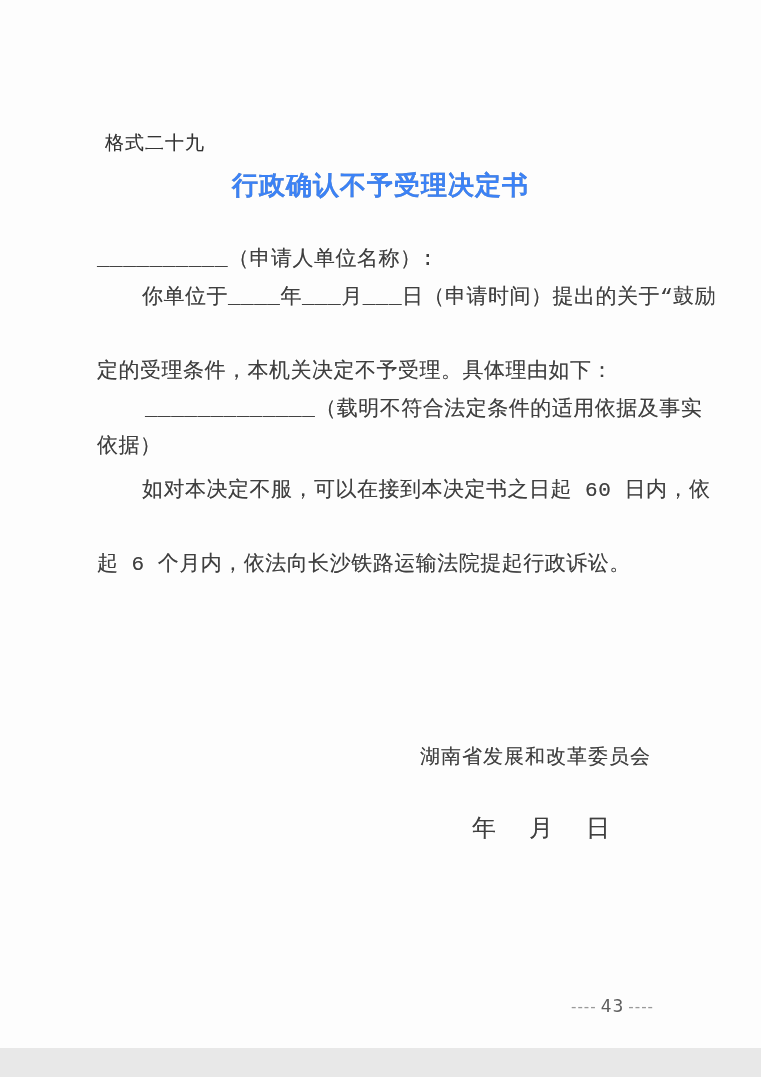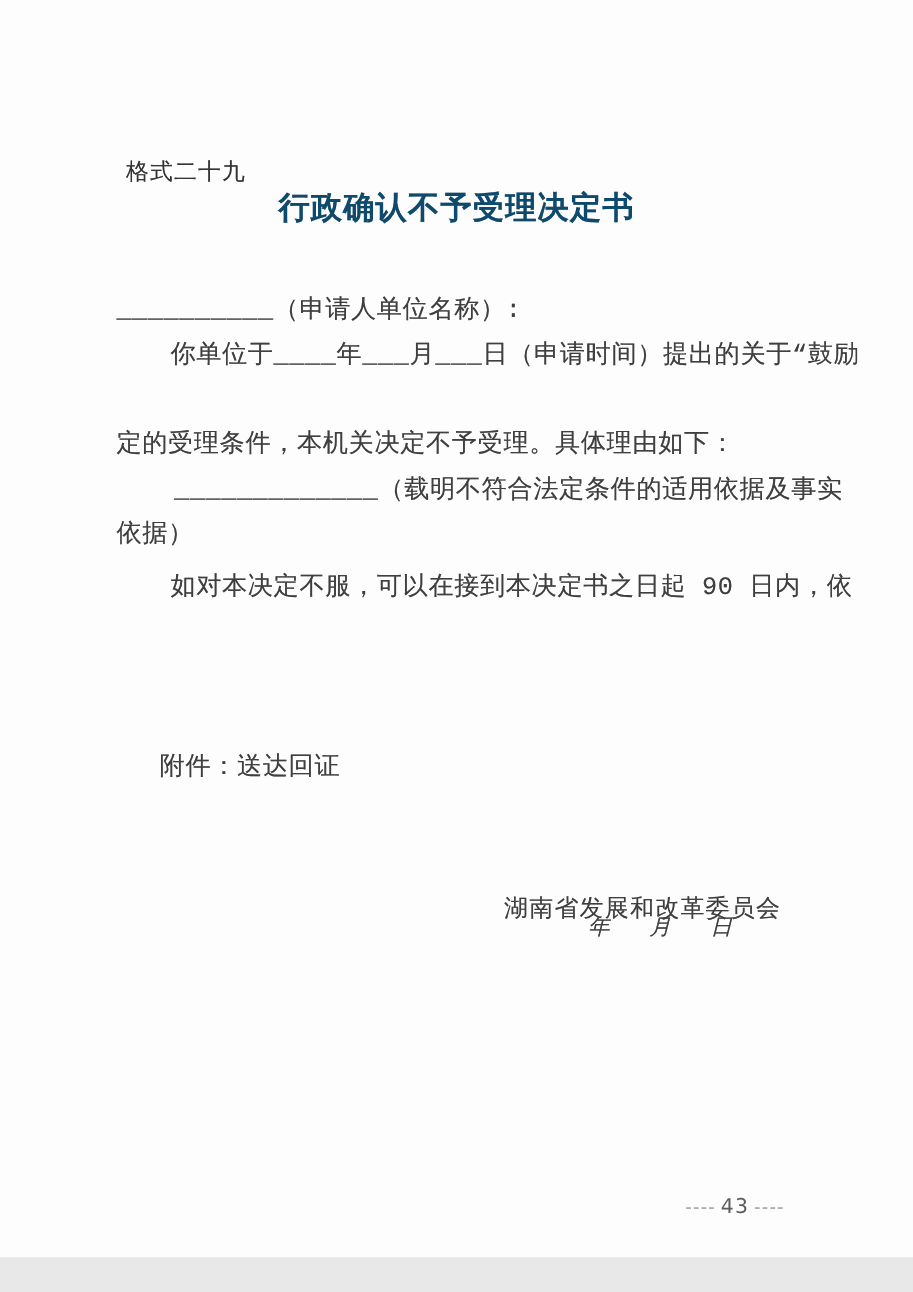--- a/index.html
+++ b/index.html
@@ -22,29 +22,29 @@
     position: absolute;
     left: 105px;
     top: 130px;
     font-size: 19px;
     letter-spacing: 1px;
     color: #343434;
     white-space: pre;
   }
   .doc-title {
     position: absolute;
-    top: 156px;
+    top: 168px;
     left: 0;
     right: 0;
     margin: 0;
     text-align: center;
     font-size: 26px;
     font-weight: bold;
     letter-spacing: 1px;
-    color: #0c4a6e;
+    color: #3b82f6;
     white-space: pre;
   }
   .line {
     position: absolute;
     left: 97px;
     width: 610px;
     font-size: 21px;
     letter-spacing: 0.5px;
     white-space: pre;
     line-height: 26px;
@@ -66,25 +66,24 @@
   .agency {
     position: absolute;
     top: 743px;
     right: 110px;
     font-size: 20px;
     letter-spacing: 1px;
     white-space: pre;
   }
   .dateline {
     position: absolute;
-    top: 739px;
+    top: 785px;
     right: 151px;
-    font-size: 18px;
+    font-size: 24px;
     white-space: pre;
-    font-style: italic;
   }
   .dateline .gap { margin-left: 33px; }
   .page-number {
     position: absolute;
     top: 978px;
     right: 107px;
     font-size: 15px;
     font-family: "DejaVu Sans", "Liberation Sans", sans-serif;
     color: #9a9a9a;
     letter-spacing: 1px;
@@ -110,25 +109,25 @@
 
   <div class="line l2 indent2">你单位于____年___月___日（申请时间）提出的关于“鼓励</div>
 
 
   <div class="line l4">定的受理条件，本机关决定不予受理。具体理由如下：</div>
 
   <div class="line l5 indent5">_____________（载明不符合法定条件的适用依据及事实</div>
 
   <div class="line l6">依据）</div>
 
-  <div class="line l7 indent2">如对本决定不服，可以在接到本决定书之日起 90 日内，依</div>
+  <div class="line l7 indent2">如对本决定不服，可以在接到本决定书之日起 60 日内，依</div>
 
 
+  <div class="line l9">起 6 个月内，依法向长沙铁路运输法院提起行政诉讼。</div>
 
-  <div class="line attachment indent-att">附件：送达回证</div>
 
   <div class="agency">湖南省发展和改革委员会</div>
 
   <div class="dateline">
     <span>年</span><span class="gap">月</span><span class="gap">日</span>
   </div>
 
   <div class="page-number">
     <span>----</span><span class="num">43</span><span>----</span>
   </div>

